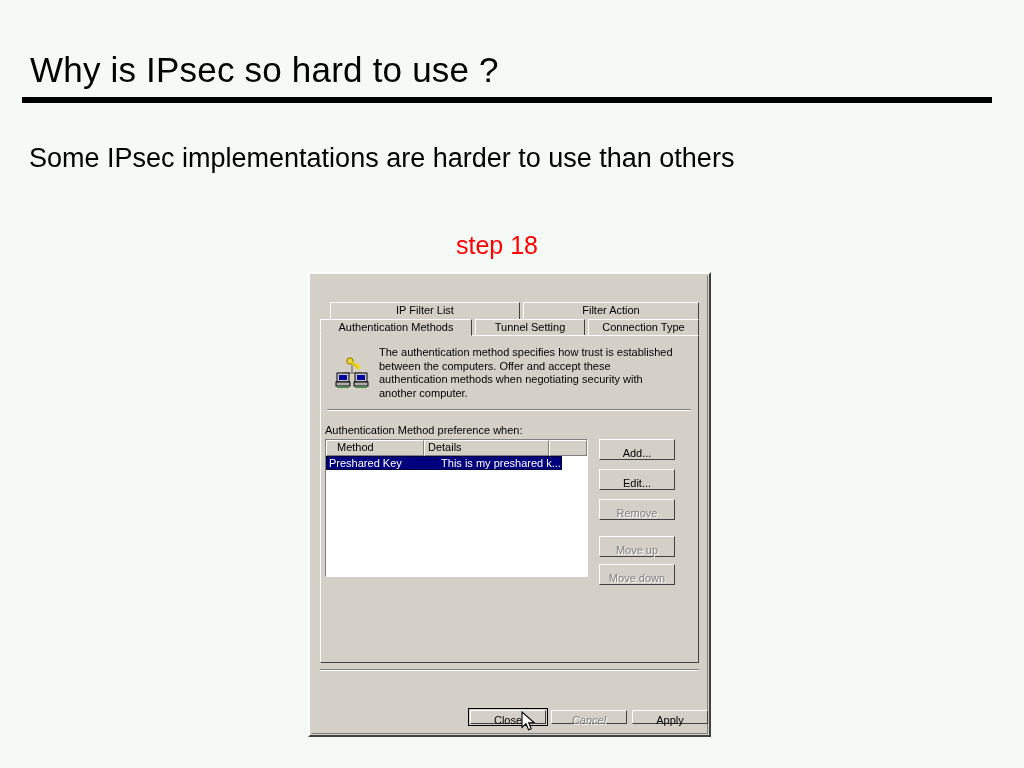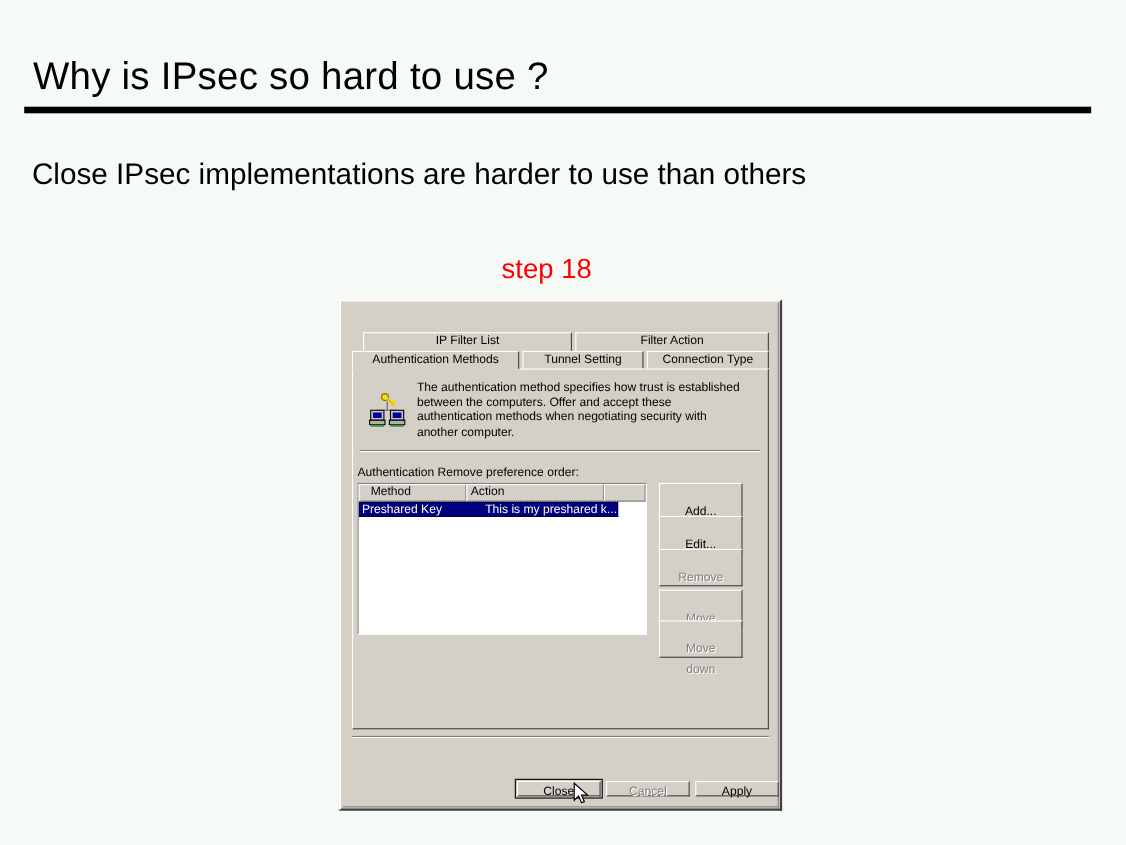--- a/index.html
+++ b/index.html
@@ -274,21 +274,21 @@
     border-left: 1px solid #ffffff;
     border-right: 1px solid #404040;
     border-bottom: 1px solid #404040;
     box-sizing: border-box;
     font-size: 11px;
     font-family: "Liberation Sans", sans-serif;
     color: #000;
     text-align: center;
     line-height: 19px;
     cursor: default;
-    padding: 16px;
+    padding: 4px;
   }
   .sbtn.disabled {
     color: #808080;
     text-shadow: 1px 1px 0 #ffffff;
   }
 
   
   #bottom-sep {
     position: absolute;
     left: 10px;
@@ -335,21 +335,21 @@
     height: 22px;
     pointer-events: none;
     z-index: 50;
   }
 </style>
 </head>
 <body>
 
 <div id="slide-title">Why is IPsec so hard to use ?</div>
 <div id="title-rule"></div>
-<div id="slide-subtitle">Close IPsec implementations are harder to use than others</div>
+<div id="slide-subtitle">Some IPsec implementations are harder to use than others</div>
 <div id="step-label">step 18</div>
 
 <div id="dialog">
   <div class="inner-bevel"></div>
 
 
   <div id="tabstrip">
     <div class="tab-row" style="top:0;">
       <div class="tab" style="left:10px; width:190px;">IP Filter List</div>
       <div class="tab" style="left:203px; width:176px;">Filter Action</div>
@@ -384,45 +384,45 @@
           <rect x="22" y="19" width="8" height="5" fill="#0000a0"></rect>
           <rect x="19" y="26" width="14" height="4" fill="#b0b0b0" stroke="#000" stroke-width="1"></rect>
           <rect x="20" y="30" width="12" height="2" fill="#4a8a4a"></rect>
         </svg>
       </div>
       <div id="desc-text">The authentication method specifies how trust is established between the computers. Offer and accept these authentication methods when negotiating security with another computer.</div>
     </div>
 
     <div id="desc-sep"></div>
 
-    <div id="list-label">Authentication Remove preference order:</div>
+    <div id="list-label">Authentication Method preference when:</div>
 
     <div id="listview">
       <div class="lv-header">
         <div class="lv-col" style="width:98px;padding-left:10px;">Method</div>
-        <div class="lv-col" style="width:125px;">Action</div>
+        <div class="lv-col" style="width:125px;">Details</div>
         <div class="lv-col" style="width:38px;"></div>
       </div>
       <div class="lv-row selected">
         <div class="lv-cell" style="width:98px;">Preshared Key</div>
         <div class="lv-cell" style="width:138px;">This is my preshared k...</div>
       </div>
     </div>
 
     <button class="sbtn" style="left:278px; top:103px;">Add...</button>
     <button class="sbtn" style="left:278px; top:133px;">Edit...</button>
     <button class="sbtn disabled" style="left:278px; top:163px;">Remove</button>
     <button class="sbtn disabled" style="left:278px; top:200px;">Move up</button>
     <button class="sbtn disabled" style="left:278px; top:228px;">Move down</button>
   </div>
 
   <div id="bottom-sep"></div>
 
   <button class="bbtn default" style="left:160px;">Close</button>
-  <button class="bbtn disabled" style="left:241px;">Cancel</button>
+  <button class="bbtn disabled" style="left:241px;font-style:italic;">Cancel</button>
   <button class="bbtn" style="left:322px;text-align:center;">Apply</button>
 </div>
 
 <div id="cursor">
   <svg width="16" height="22" viewBox="0 0 16 22">
     <path d="M1 1 L1 16.5 L5 12.7 L7.6 18.8 L10.2 17.7 L7.7 11.8 L13 11.6 Z" fill="#ffffff" stroke="#000000" stroke-width="1.1" stroke-linejoin="miter"></path>
   </svg>
 </div>
 
 </body></html>

